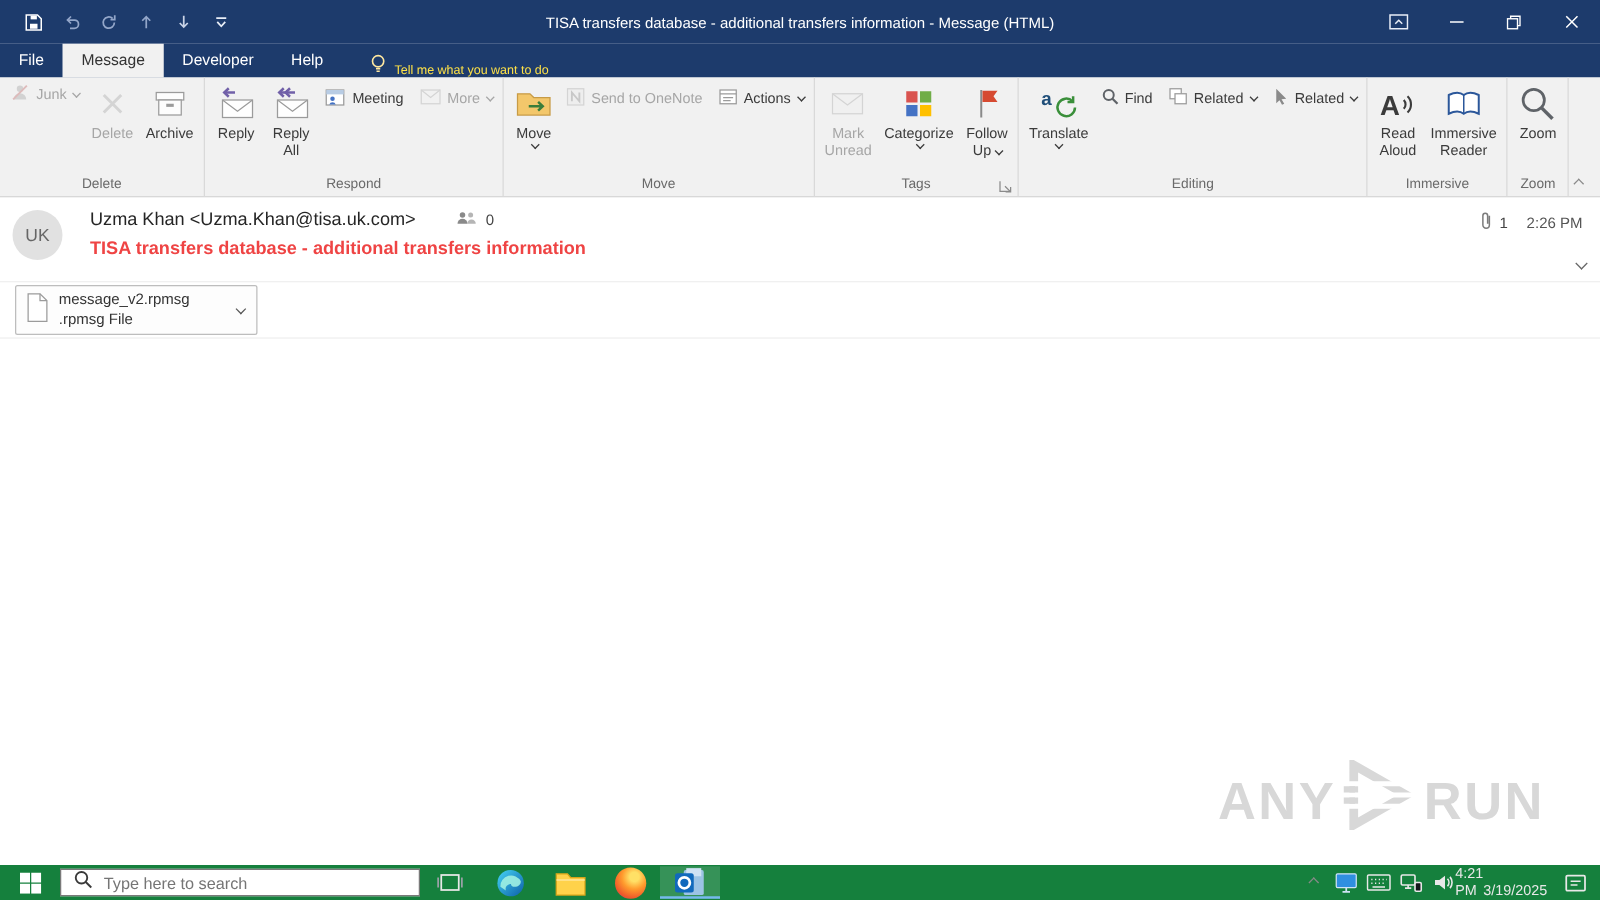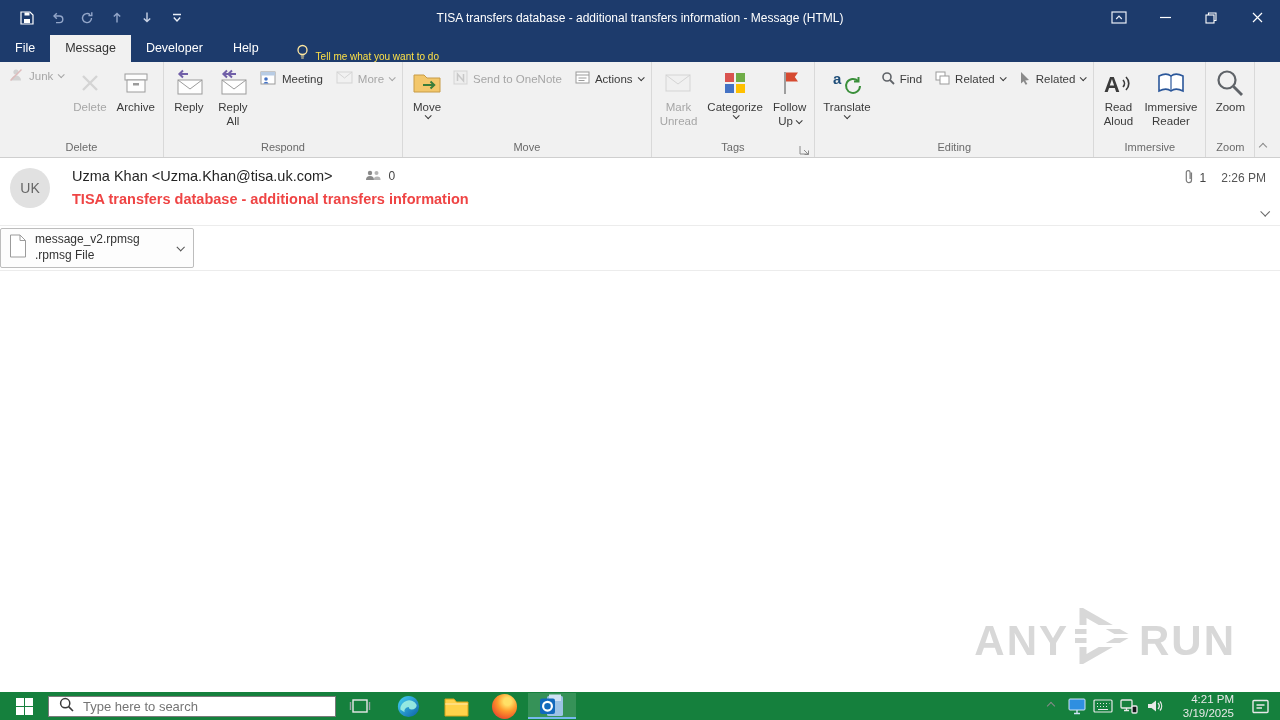--- a/index.html
+++ b/index.html
@@ -43,39 +43,39 @@
   .msgheader{position:absolute;left:0;top:158px;width:1280px;height:68px;background:#fff;border-bottom:1px solid #ececec;}
   .avatar{position:absolute;left:10px;top:10px;width:40px;height:40px;border-radius:50%;background:#e1e1e1;color:#666;font-size:14px;display:flex;align-items:center;justify-content:center;}
   .senderline{position:absolute;left:72px;top:8px;height:20px;display:flex;align-items:center;gap:8px;font-size:14.5px;color:#252525;justify-content:space-between;}
   .subjectline{position:absolute;left:72px;top:33px;font-size:14.5px;font-weight:bold;color:#ef4444;}
   .hdr-right{position:absolute;right:14px;top:10px;display:flex;align-items:center;gap:5px;font-size:12px;color:#444;}
   .hdr-time{color:#555;margin-left:10px;}
   .hdr-expand{position:absolute;right:12px;top:44px;}
   .cnt{font-size:12px;color:#444;}
 
   
-  .attachstrip{position:absolute;left:0;top:226px;width:1280px;height:45px;background:#fff;border-bottom:1px solid #ececec;display:flex;align-items:center;}
+  .attachstrip{position:absolute;left:0;top:226px;width:1280px;height:45px;background:#fff;border-bottom:1px solid #ececec;display:flex;align-items:center;padding-left:12px;}
   .attcard{width:194px;height:40px;border:1px solid #bdbdbd;border-radius:2px;background:#fdfdfd;display:flex;align-items:center;padding:0 4px 0 8px;gap:8px;}
   .atttext{flex:1;line-height:1.3;font-size:12px;color:#333;overflow:hidden;}
   .attdd{width:18px;height:100%;display:flex;align-items:center;justify-content:center;color:#555;}
 
   .msgbody{position:absolute;left:0;top:271px;width:1280px;height:409px;background:#fff;}
 
   
   .watermark{position:absolute;right:44px;bottom:46px;display:flex;align-items:center;gap:4px;color:#d8d8d8;font-weight:bold;font-size:42px;letter-spacing:2px;user-select:none;}
 
   
   .taskbar{position:absolute;left:0;bottom:0;width:1280px;height:28px;background:#15803d;display:flex;align-items:center;color:#e8e8e8;}
   .tb-btn{width:48px;display:flex;align-items:center;justify-content:center;}
   .tb-btn.active{background:rgba(255,255,255,.14);box-shadow:inset 0 -2px 0 #76b9ed;}
   .searchbox{width:288px;background:#fff;display:flex;align-items:center;gap:9px;padding:0 10px;border:1px solid #7a7a7a;}
   .searchbox input{border:none;outline:none;flex:1;font-size:13px;color:#444;font-family:"Liberation Sans",sans-serif;background:transparent;}
   .tray{margin-left:auto;display:flex;align-items:stretch;}
   .tray-btn{width:26px;display:flex;align-items:center;justify-content:center;}
-  .clock{width:72px;display:flex;flex-direction:column;align-items:flex-end;justify-content:center;font-size:11.5px;line-height:14px;padding-right:6px;}
+  .clock{width:72px;display:flex;flex-direction:row;align-items:flex-end;justify-content:center;font-size:11.5px;line-height:14px;padding-right:6px;}
   .ffx{width:25px;height:25px;border-radius:50%;background:radial-gradient(circle at 62% 30%, #ffe066 0 16%, #ff9b2d 42%, #ef5a2a 72%, #c22a83 100%);}
 </style>
 </head>
 <body>
 
 <div class="titlebar">
   <div class="qat">
     <span class="qat-btn">
       <svg width="14" height="14" viewBox="0 0 14 14">
           <path d="M1 1 h9 l3 3 v9 H1 z" fill="none" stroke="#fff" stroke-width="1.2"></path>

